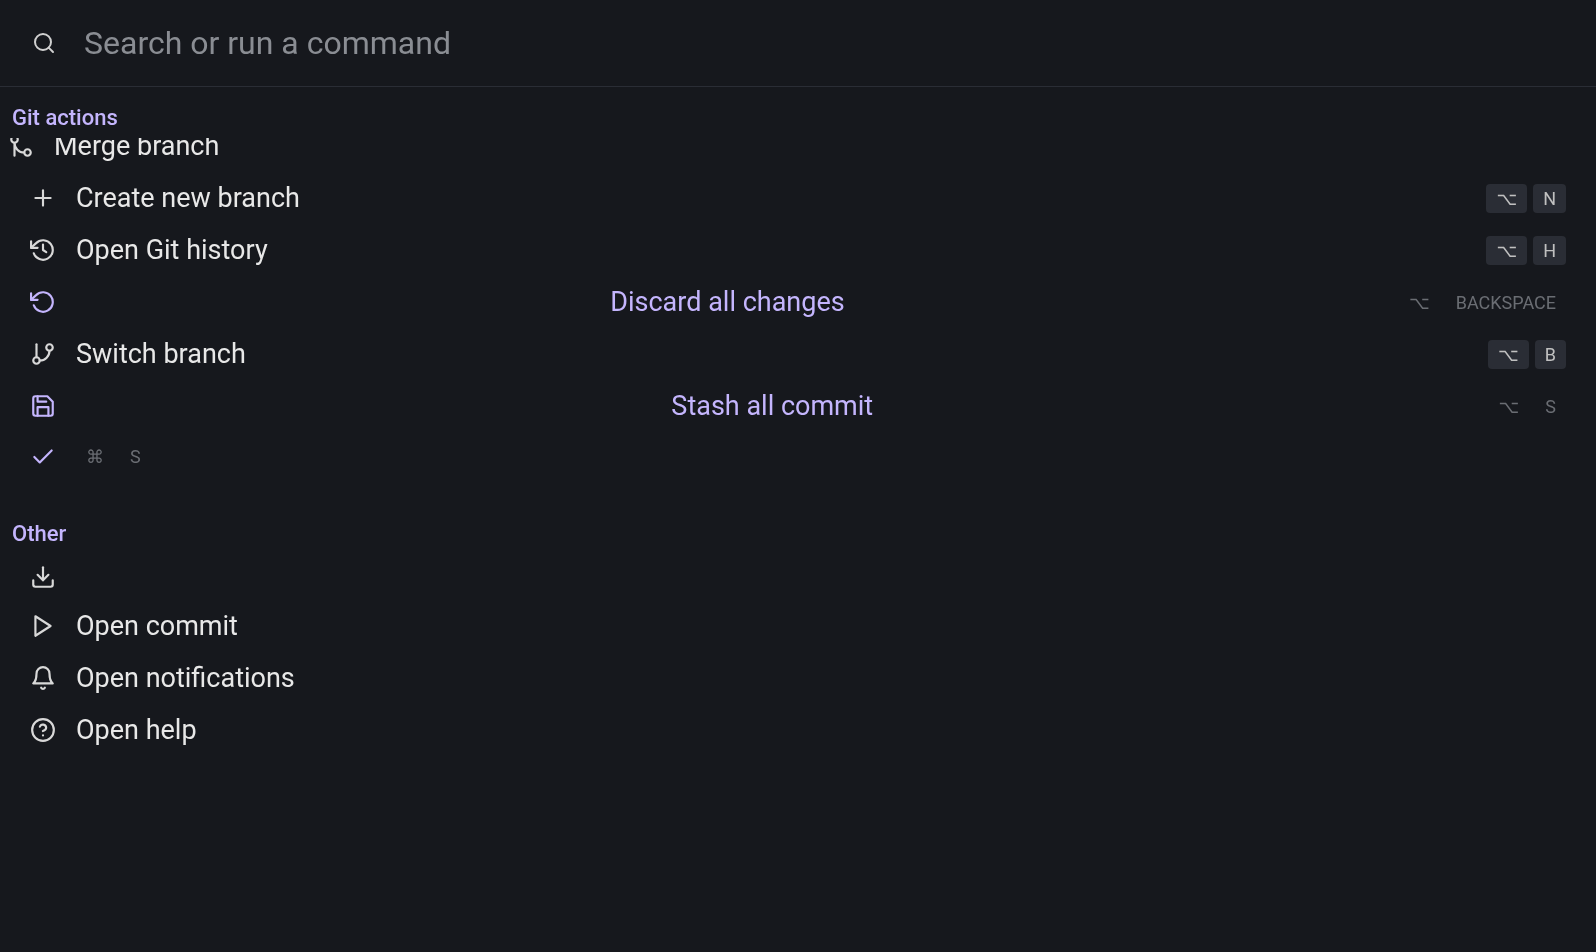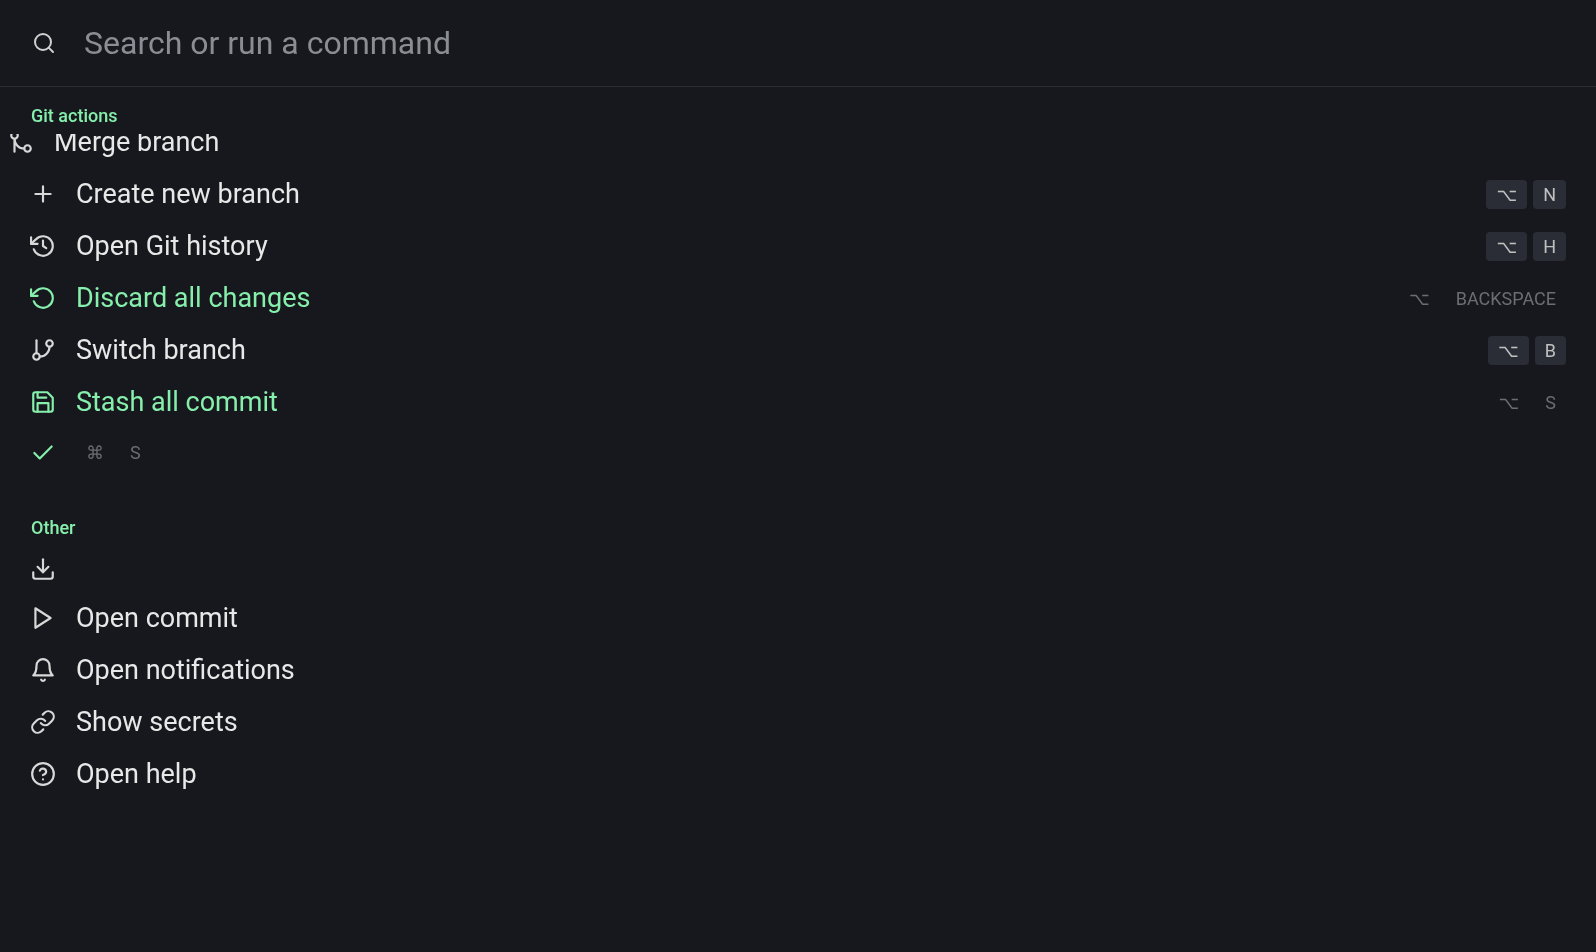--- a/index.html
+++ b/index.html
@@ -36,24 +36,24 @@
       color: #d0d0d0;
       font-size: 32px;
       font-weight: 400;
       width: 100%;
       font-family: inherit;
     }
     .search-input::placeholder {
       color: #8a8d93;
     }
     .section-header {
-      font-size: 18px;
+      font-size: 22px;
       font-weight: 500;
-      color: #86efac;
-      padding: 18px 31px 8px;
+      color: #c4b5fd;
+      padding: 18px 12px 8px;
     }
     .list {
       overflow: hidden;
     }
     .item {
       display: flex;
       align-items: center;
       padding: 10px 30px;
       cursor: pointer;
       gap: 20px;
@@ -67,21 +67,22 @@
       width: 26px;
       height: 26px;
       color: #d8d8d8;
       flex-shrink: 0;
       display: flex;
       align-items: center;
       justify-content: center;
     }
     .item.disabled .item-icon,
     .item.disabled .item-label {
-      color: #86efac;
+      color: #c4b5fd;
+      text-align: center;
     }
     .item-label {
       font-size: 27px;
       color: #e8e8e8;
       flex: 1;
     }
     .shortcuts {
       display: flex;
       gap: 6px;
       align-items: center;
@@ -258,29 +259,20 @@
   <div class="item">
     <span class="item-icon">
       <svg viewBox="0 0 24 24">
           <path d="M18 8A6 6 0 0 0 6 8c0 7-3 9-3 9h18s-3-2-3-9"></path>
           <path d="M13.73 21a2 2 0 0 1-3.46 0"></path>
         </svg>
     </span>
     <span class="item-label">Open notifications</span>
   </div>
 
-  <div class="item">
-    <span class="item-icon">
-      <svg viewBox="0 0 24 24">
-          <path d="M10 13a5 5 0 0 0 7.54.54l3-3a5 5 0 0 0-7.07-7.07l-1.72 1.71"></path>
-          <path d="M14 11a5 5 0 0 0-7.54-.54l-3 3a5 5 0 0 0 7.07 7.07l1.71-1.71"></path>
-        </svg>
-    </span>
-    <span class="item-label">Show secrets</span>
-  </div>
 
   <div class="item">
     <span class="item-icon">
       <svg viewBox="0 0 24 24">
           <circle cx="12" cy="12" r="10"></circle>
           <path d="M9.09 9a3 3 0 0 1 5.83 1c0 2-3 3-3 3"></path>
           <line x1="12" y1="17" x2="12.01" y2="17"></line>
         </svg>
     </span>
     <span class="item-label">Open help</span>

